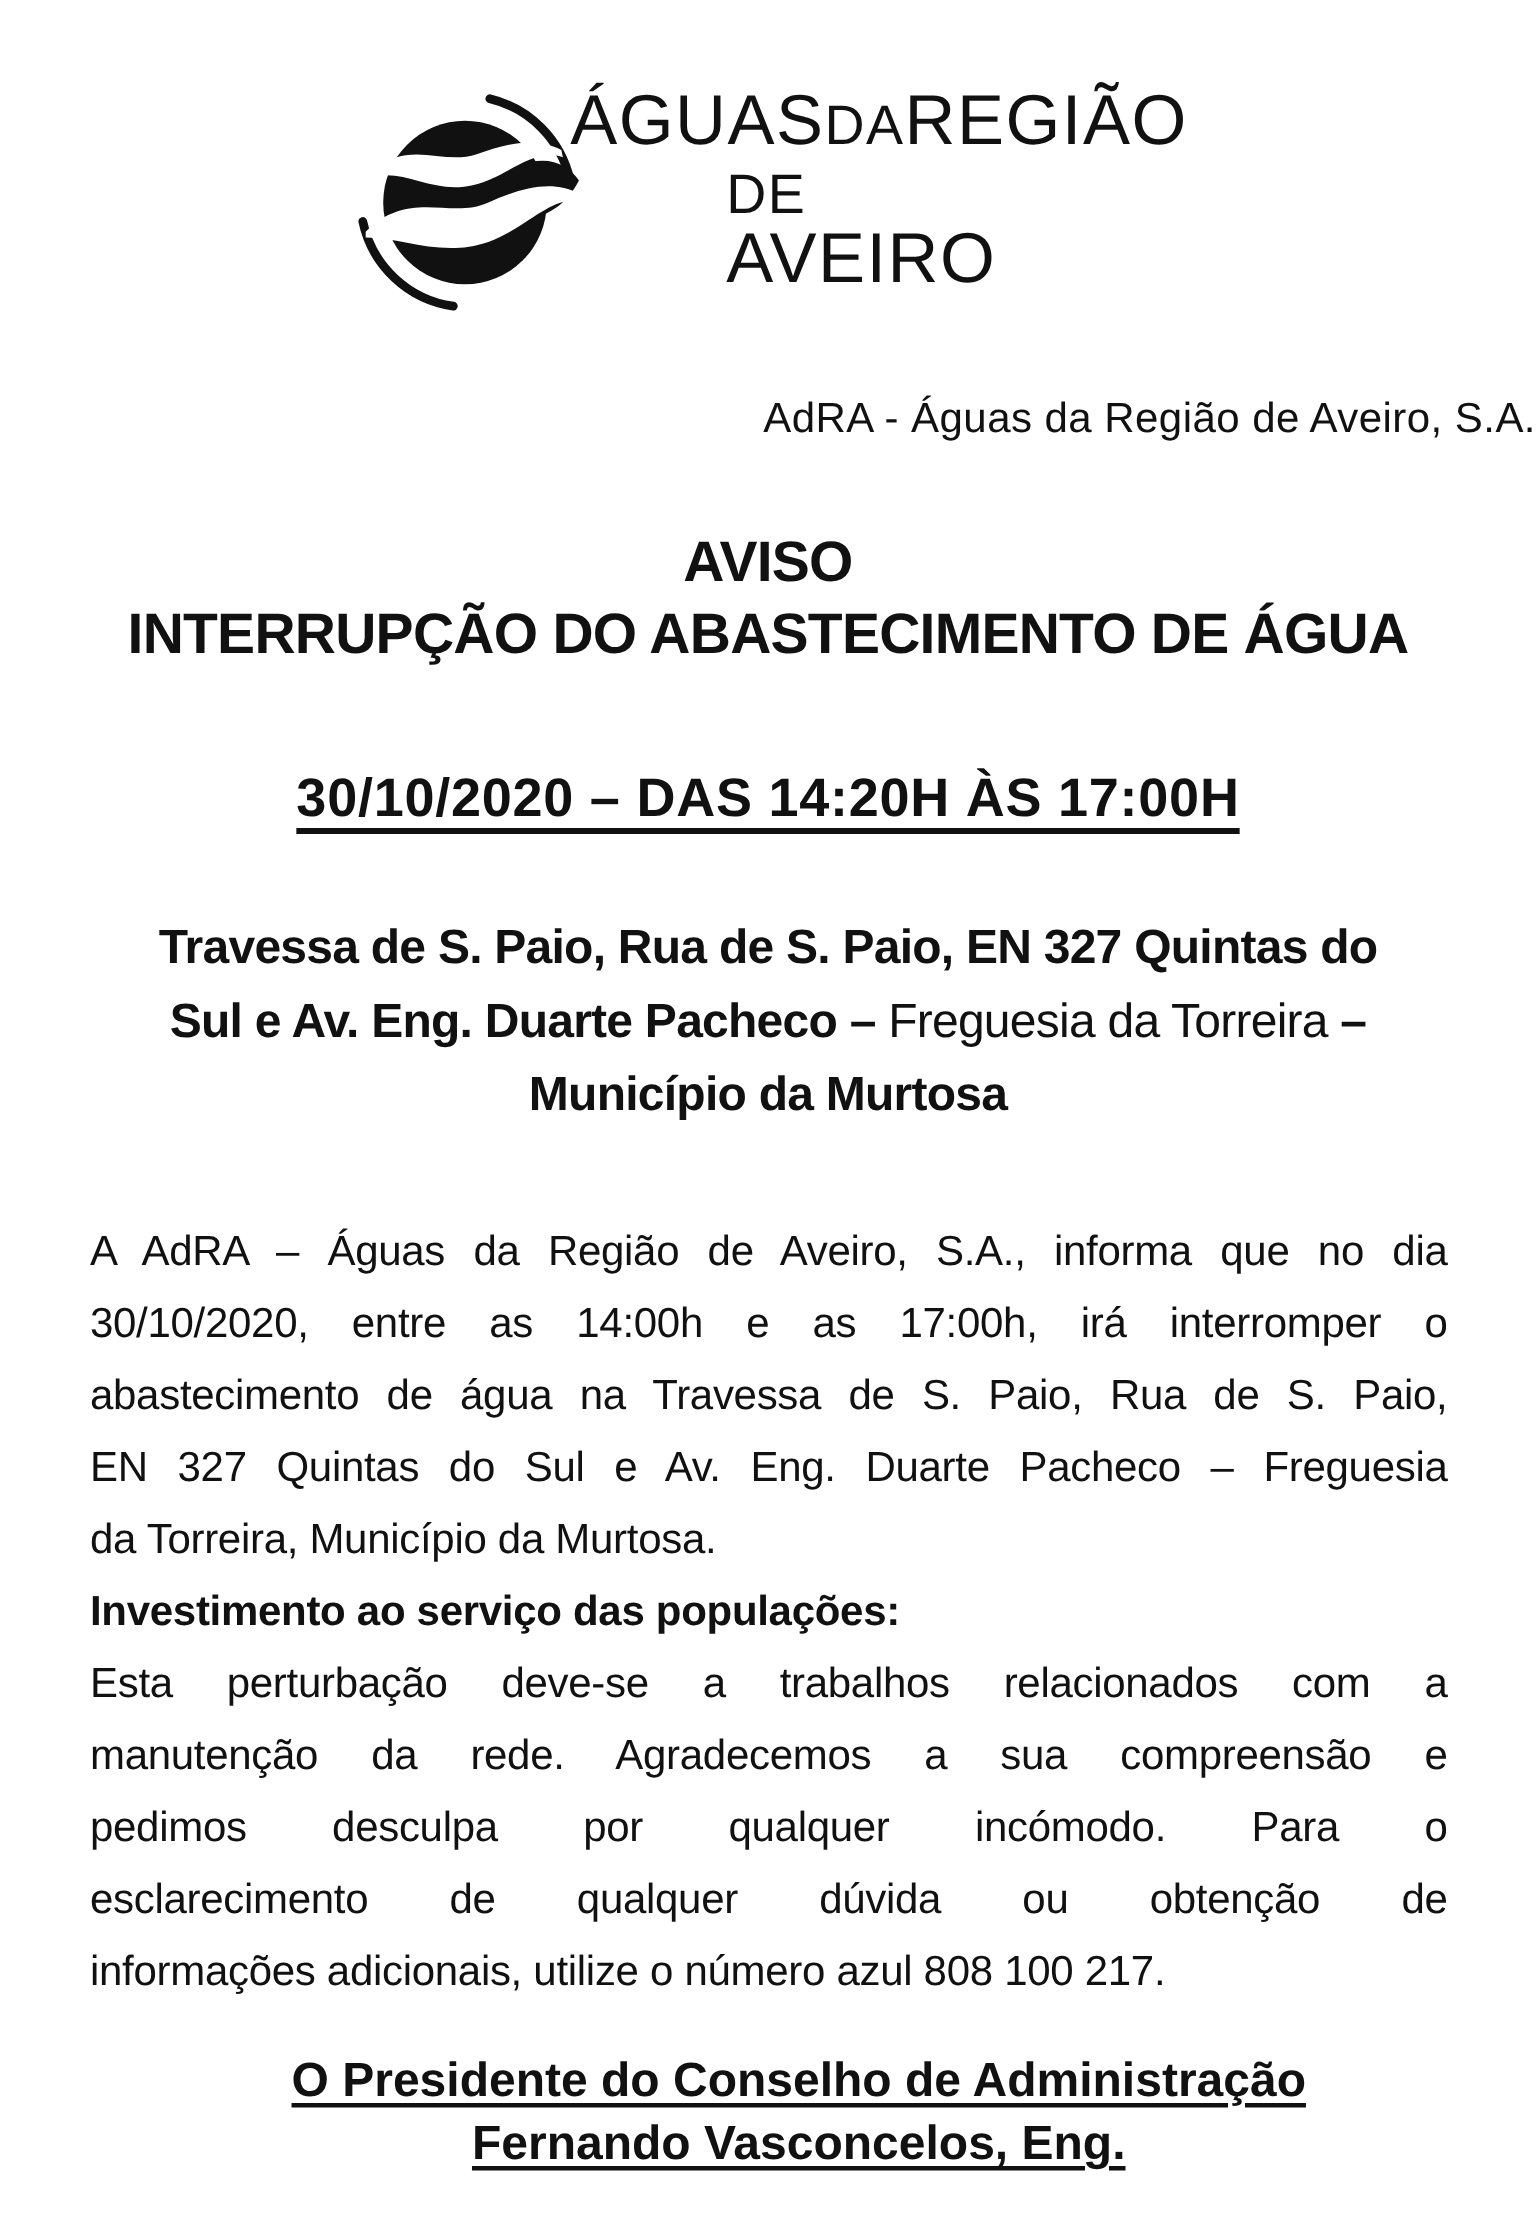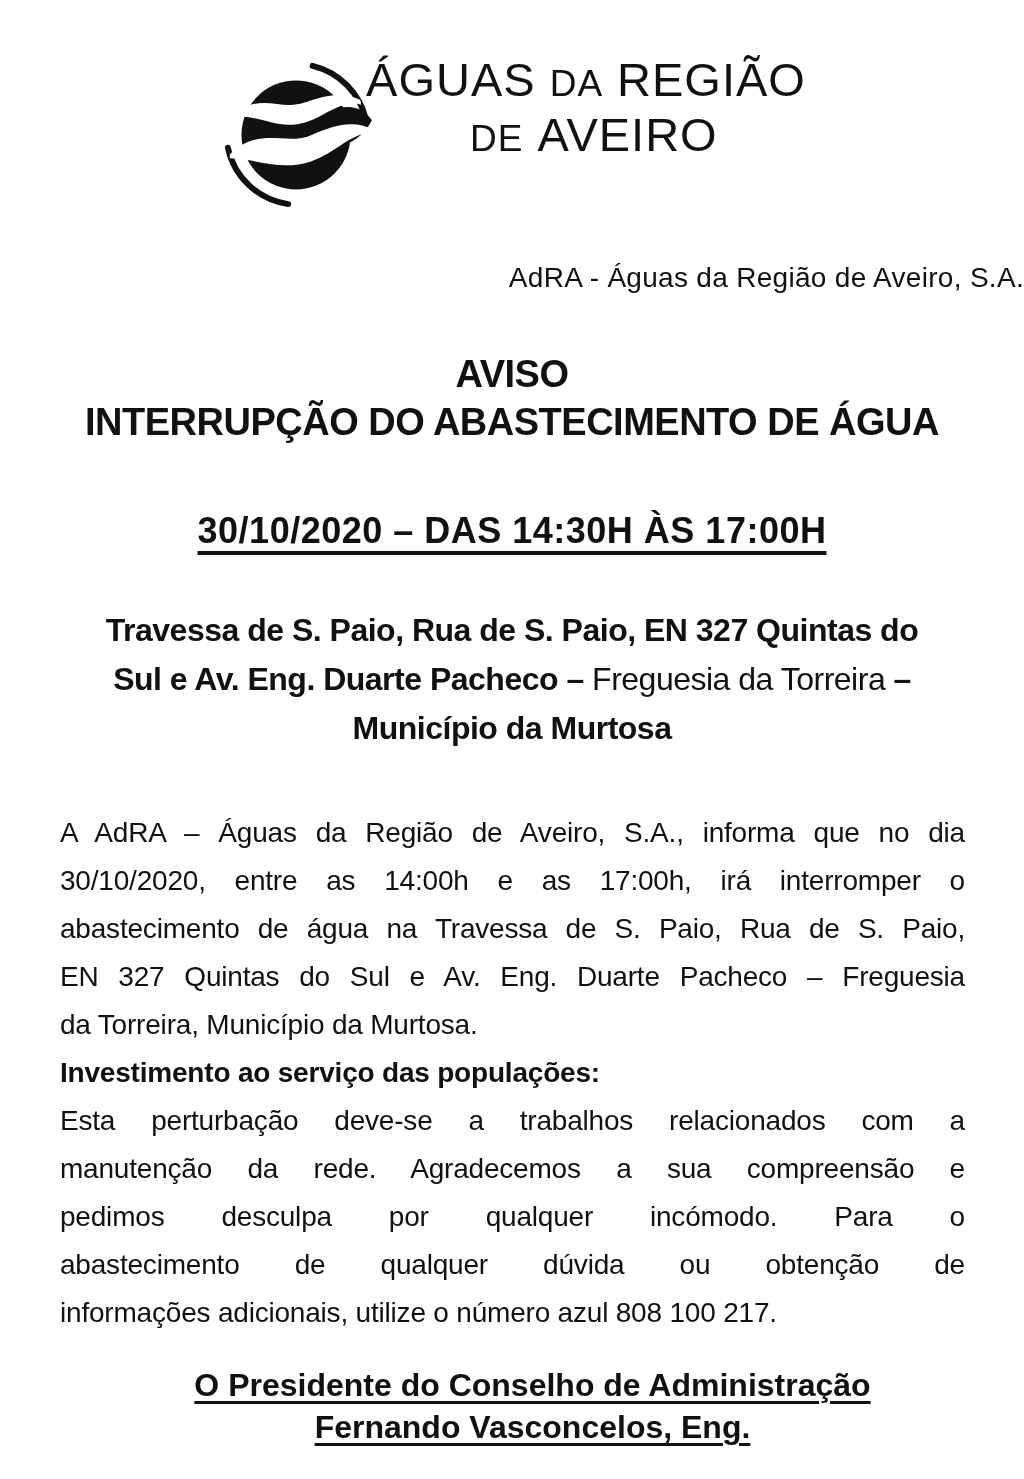--- a/index.html
+++ b/index.html
@@ -19,29 +19,28 @@
     margin-top: 56px;
     display: flex;
     justify-content: center;
     align-items: flex-start;
   }
   .logo-mark { flex: 0 0 auto; margin-right: -8px; margin-top: 4px; }
   .logo-text { display: flex; flex-direction: column; }
   .brand-line {
     display: flex;
     align-items: baseline;
-    gap: 14px;
     font-weight: 300;
     letter-spacing: 1px;
     line-height: 1.0;
     white-space: nowrap;
   }
   .brand-big   { font-size: 47px; }
   .brand-small { font-size: 37px; }
-  .brand-line.second { margin-top: 8px; margin-left: 104px; }
+  .brand-line.second { margin-top: 8px; margin-left: 104px; flex-direction: column; }
   .logo-group {
     margin-top: 10px;
     margin-left: 26px;
     font-size: 26px;
     font-weight: 700;
     white-space: nowrap;
   }
 
   
   .company-line {
@@ -149,40 +148,40 @@
   </header>
 
   <div class="company-line">AdRA - Águas da Região de Aveiro, S.A.</div>
 
   <div class="notice-title">
     <div>AVISO</div>
     <div>INTERRUPÇÃO DO ABASTECIMENTO DE ÁGUA</div>
   </div>
 
   <div class="schedule">
-    <span>30/10/2020 – DAS 14:30H ÀS 17:00H</span>
+    <span>30/10/2020 – DAS 14:20H ÀS 17:00H</span>
   </div>
 
   <div class="location">
     <div>Travessa de S. Paio, Rua de S. Paio, EN 327 Quintas do</div>
     <div><span>Sul e Av. Eng. Duarte Pacheco – </span><span class="loc-italic">Freguesia da Torreira</span><span> –</span></div>
     <div>Município da Murtosa</div>
   </div>
 
   <div class="body-text">
     <div class="jl">A AdRA – Águas da Região de Aveiro, S.A., informa que no dia</div>
     <div class="jl">30/10/2020, entre as 14:00h e as 17:00h, irá interromper o</div>
     <div class="jl">abastecimento de água na Travessa de S. Paio, Rua de S. Paio,</div>
     <div class="jl">EN 327 Quintas do Sul e Av. Eng. Duarte Pacheco – Freguesia</div>
     <div class="ll">da Torreira, Município da Murtosa.</div>
     <div class="hl">Investimento ao serviço das populações:</div>
     <div class="jl">Esta perturbação deve-se a trabalhos relacionados com a</div>
     <div class="jl">manutenção da rede. Agradecemos a sua compreensão e</div>
     <div class="jl">pedimos desculpa por qualquer incómodo. Para o</div>
-    <div class="jl">abastecimento de qualquer dúvida ou obtenção de</div>
+    <div class="jl">esclarecimento de qualquer dúvida ou obtenção de</div>
     <div class="ll">informações adicionais, utilize o número azul 808 100 217.</div>
   </div>
 
   <div class="signature">
     <div><span class="sig-line">O Presidente do Conselho de Administração</span></div>
     <div><span class="sig-line">Fernando Vasconcelos, Eng.</span></div>
   </div>
 
 </div>
 

